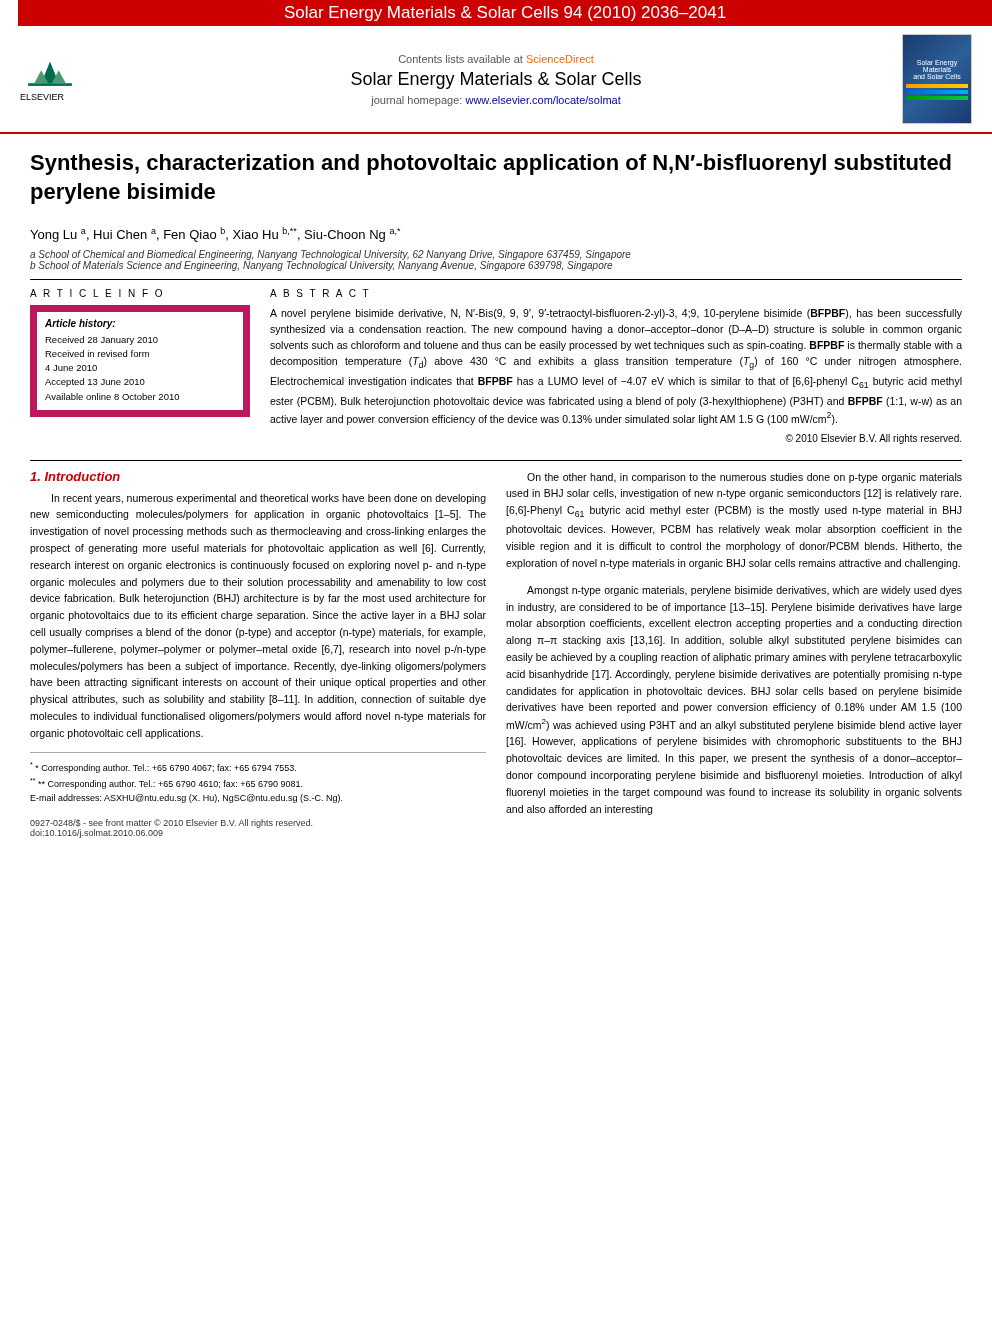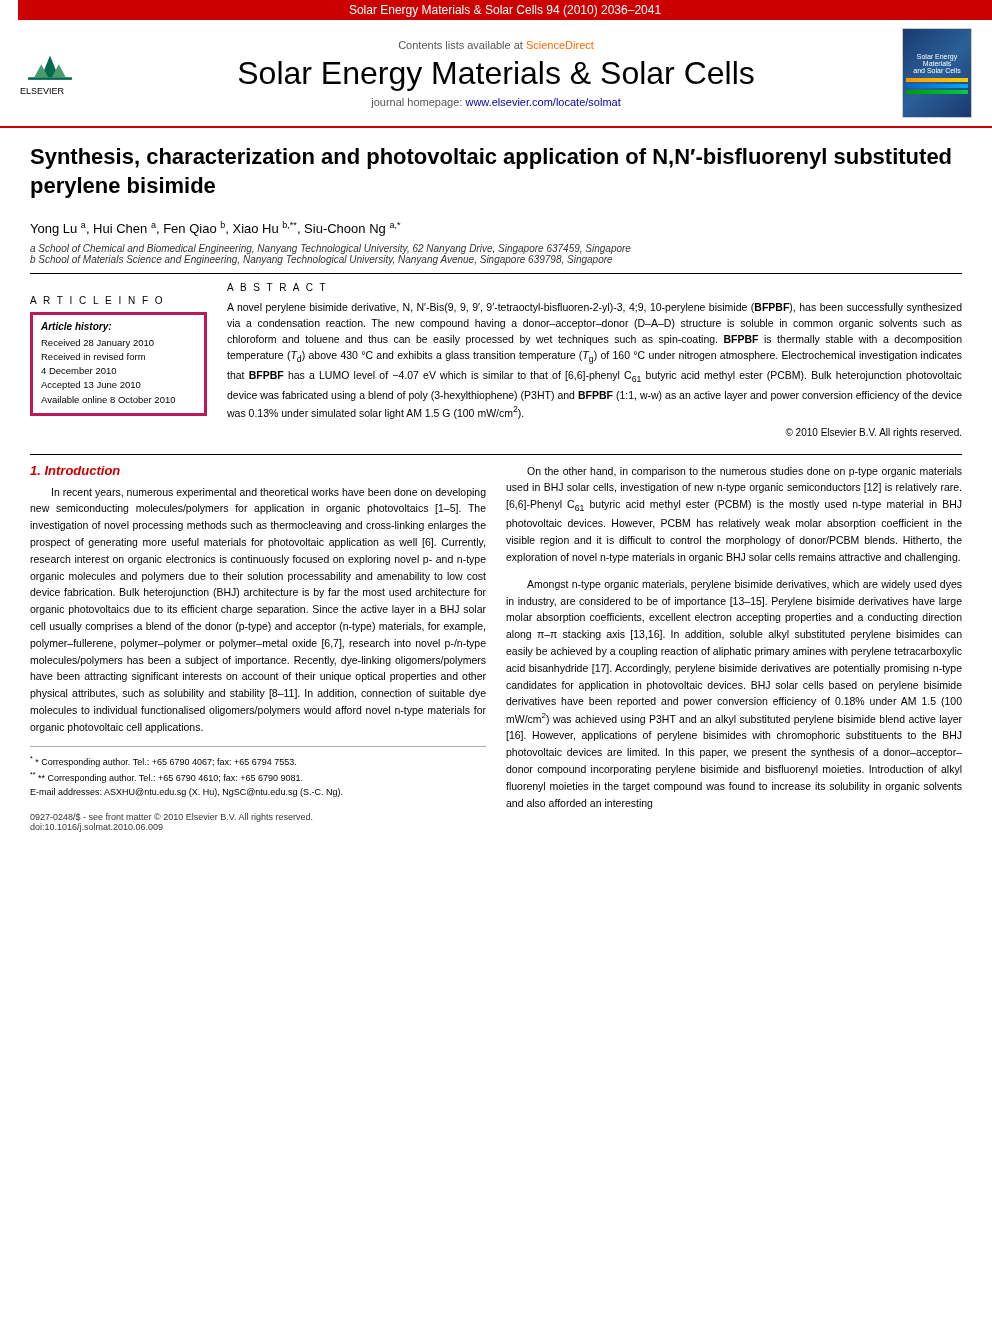--- a/index.html
+++ b/index.html
@@ -9,21 +9,21 @@
       color: #000;
       width: 992px;
       min-height: 1323px;
     }
 
     
     .top-banner {
       background: #c00;
       color: #fff;
       text-align: center;
-      font-size: 12px;
+      font-size: 17px;
       padding: 3px 0;
       font-family: Arial, sans-serif;
       margin-left: 18px;
     }
 
     
     .journal-header {
       border-bottom: 2px solid #c00;
       padding: 8px 20px;
       display: flex;
@@ -35,21 +35,21 @@
       flex: 1;
     }
     .sciencedirect-link {
       font-size: 11px;
       color: #555;
       font-family: Arial, sans-serif;
       margin-bottom: 4px;
     }
     .sciencedirect-link a { color: #f60; text-decoration: none; }
     .journal-title-main {
-      font-size: 32px;
+      font-size: 18px;
       font-weight: normal;
       color: #000;
       font-family: Arial, sans-serif;
     }
     .journal-homepage {
       font-size: 11px;
       color: #555;
       font-family: Arial, sans-serif;
       margin-top: 4px;
     }
@@ -122,40 +122,39 @@
       margin: 8px 0;
     }
 
     
     .article-columns {
       display: flex;
       gap: 20px;
       margin-bottom: 16px;
     }
     .article-info-col {
-      width: 177px;
+      width: 220px;
       flex-shrink: 0;
-      margin-top: 13px;
     }
     .abstract-col {
       flex: 1;
     }
 
     .section-label {
       font-size: 10px;
       letter-spacing: 2px;
       font-family: Arial, sans-serif;
       color: #000;
       margin-bottom: 6px;
       text-transform: uppercase;
     }
 
     
     .article-history-box {
-      border: 3px solid #be185d;
+      border: 7px solid #be185d;
       padding: 6px 8px;
       margin-bottom: 8px;
     }
     .history-title {
       font-size: 10px;
       font-style: italic;
       font-family: Arial, sans-serif;
       margin-bottom: 4px;
       font-weight: bold;
     }
@@ -314,21 +313,21 @@
 
   <div class="article-columns">
 
     <div class="article-info-col">
       <div class="section-label">A R T I C L E   I N F O</div>
 
       <div class="article-history-box">
         <div class="history-title">Article history:</div>
         <div class="history-row">Received 28 January 2010</div>
         <div class="history-row">Received in revised form</div>
-        <div class="history-row">4 December 2010</div>
+        <div class="history-row">4 June 2010</div>
         <div class="history-row">Accepted 13 June 2010</div>
         <div class="history-row">Available online 8 October 2010</div>
       </div>
 
     </div>
 
     <div class="abstract-col">
       <div class="section-label">A B S T R A C T</div>
       <div class="abstract-text">
         A novel perylene bisimide derivative, N, N′-Bis(9, 9, 9′, 9′-tetraoctyl-bisfluoren-2-yl)-3, 4;9, 10-perylene bisimide (<strong>BFPBF</strong>), has been successfully synthesized via a condensation reaction. The new compound having a donor–acceptor–donor (D–A–D) structure is soluble in common organic solvents such as chloroform and toluene and thus can be easily processed by wet techniques such as spin-coating. <strong>BFPBF</strong> is thermally stable with a decomposition temperature (<em>T</em><sub>d</sub>) above 430 °C and exhibits a glass transition temperature (<em>T</em><sub>g</sub>) of 160 °C under nitrogen atmosphere. Electrochemical investigation indicates that <strong>BFPBF</strong> has a LUMO level of −4.07 eV which is similar to that of [6,6]-phenyl C<sub>61</sub> butyric acid methyl ester (PCBM). Bulk heterojunction photovoltaic device was fabricated using a blend of poly (3-hexylthiophene) (P3HT) and <strong>BFPBF</strong> (1:1, w-w) as an active layer and power conversion efficiency of the device was 0.13% under simulated solar light AM 1.5 G (100 mW/cm<sup>2</sup>).

